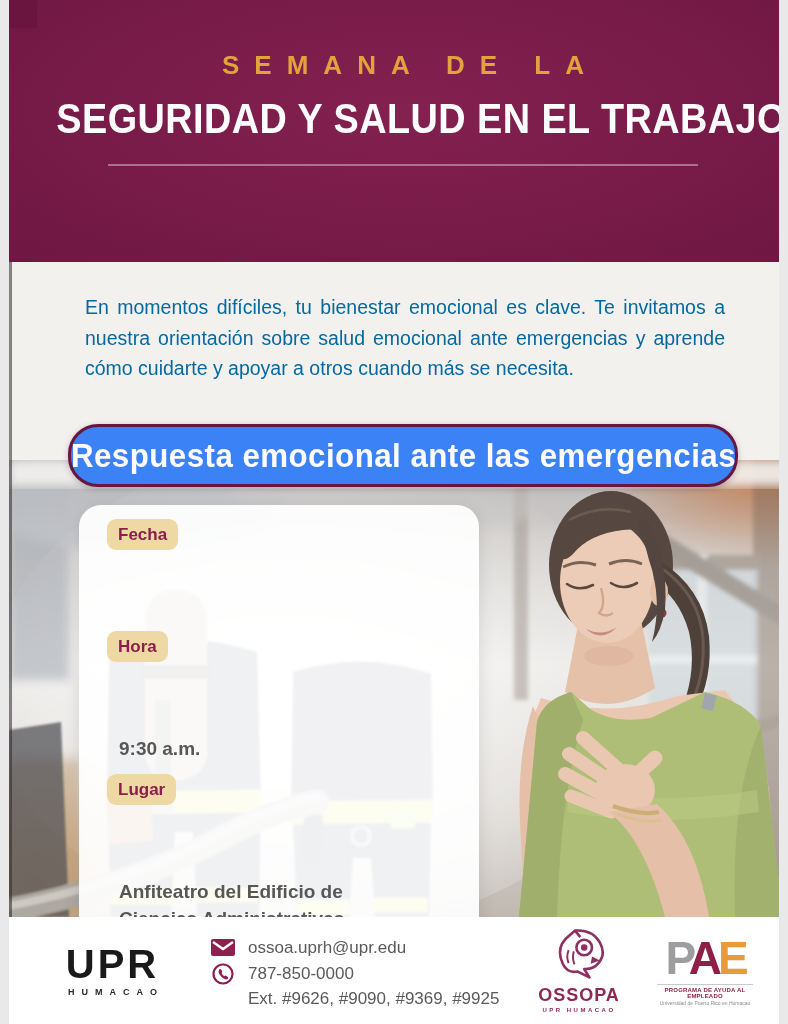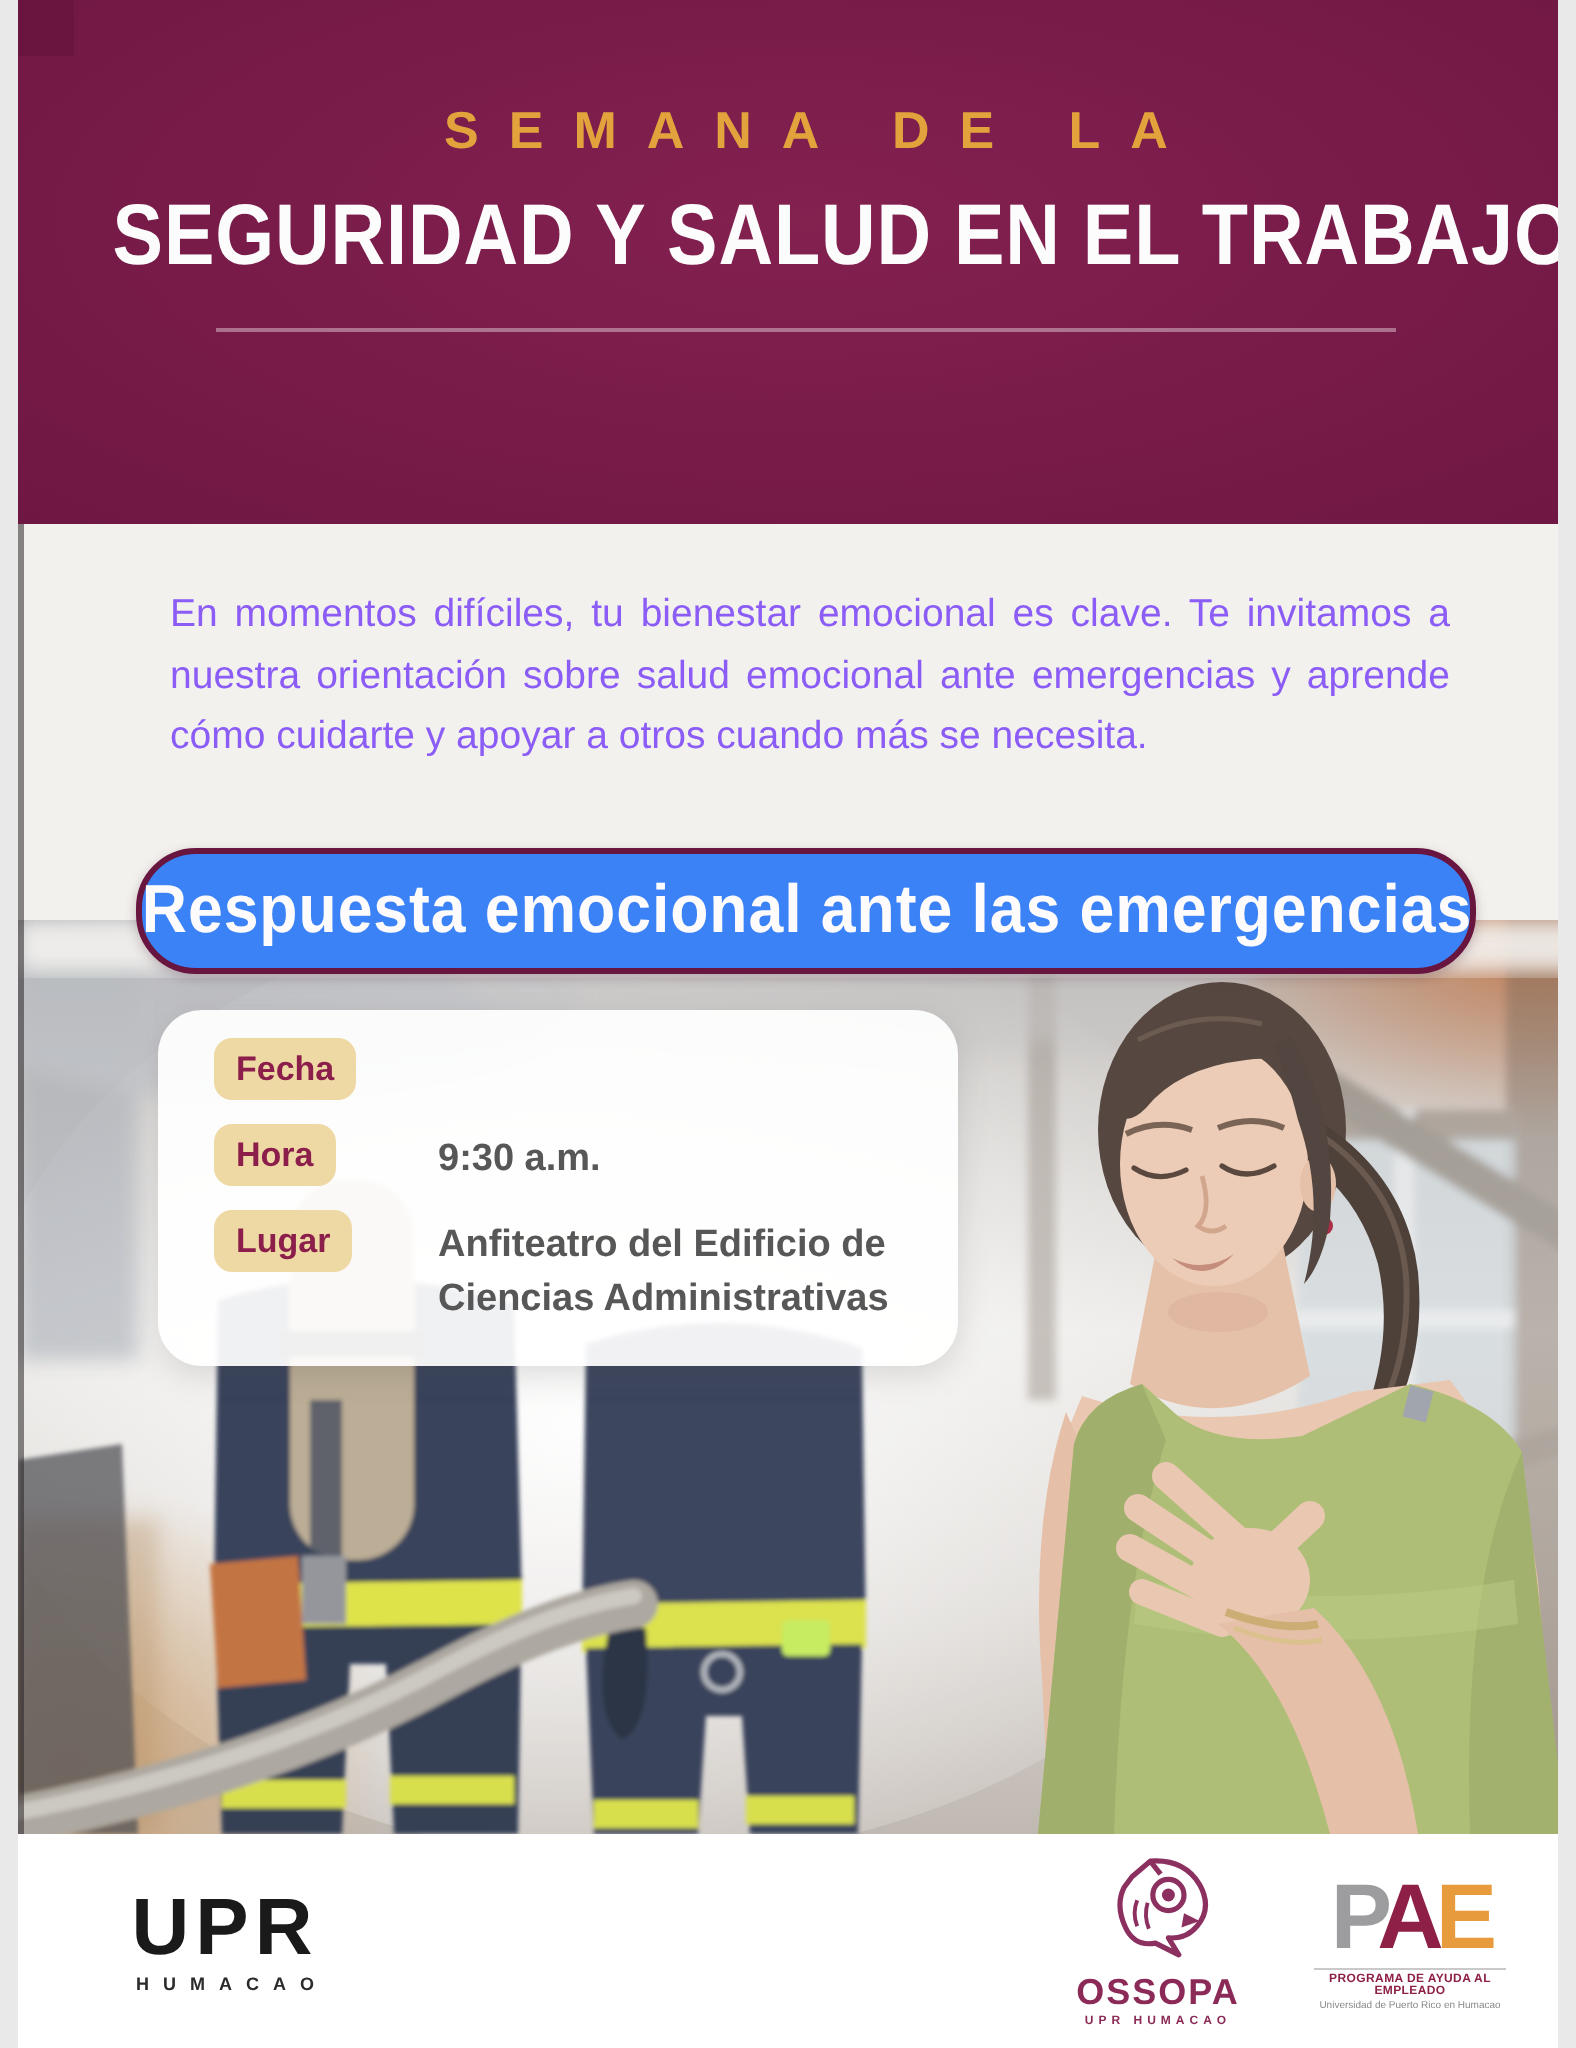--- a/index.html
+++ b/index.html
@@ -14,40 +14,40 @@
   .corner-patch{ position:absolute; top:0; left:0; width:28px; height:28px; background:#69153f; }
   .kicker{ color:#e2a23c; font-size:26px; font-weight:600; letter-spacing:15px; text-indent:15px; }
   .title{ color:#fdfcfd; font-size:43px; font-weight:800; letter-spacing:0.5px; margin-top:13px;
     transform:scaleX(.88); transform-origin:center; white-space:nowrap; }
   .divider{ width:590px; height:2px; background:rgba(255,255,255,.38); margin:21px auto 17px; }
   .subtitle{ color:#e2a23c; font-size:22px; font-weight:600; line-height:1.5; }
 
   
   .intro{ position:absolute; top:262px; left:0; width:788px; height:198px; background:#f3f1ee;
     padding:30px 72px 0 76px; }
-  .intro p{ color:#8b5cf6; font-size:19.5px; line-height:1.57; text-align:justify; }
+  .intro p{ color:#0369a1; font-size:19.5px; line-height:1.57; text-align:justify; }
   .left-edge{ position:absolute; top:262px; left:0; width:3px; height:655px; background:rgba(42,36,38,.55); z-index:6; }
 
   
   .banner{ position:absolute; left:59px; top:424px; width:670px; height:63px;
     background:#3b82f6; border:3px solid #681540; border-radius:30px;
     display:flex; align-items:center; justify-content:center; z-index:5;
     box-shadow:0 2px 6px rgba(60,20,40,.25); }
   .banner span{ color:#fdfbfc; font-size:34px; font-weight:800; letter-spacing:.5px;
     transform:scaleX(.92); white-space:nowrap; }
 
   
   .photo{ position:absolute; top:460px; left:0; width:788px; height:457px; overflow:hidden; }
   .photo svg{ position:absolute; top:0; left:0; }
 
   
   .card{ position:absolute; left:70px; top:45px; width:400px; background:rgba(255,255,255,.93);
     border-radius:22px; padding:14px 22px 20px 28px; z-index:4;
     box-shadow:0 4px 16px rgba(80,70,70,.18); }
-  .row{ display:flex; align-items:flex-start; margin-bottom:12px; }
+  .row{ display:flex; align-items:flex-start; margin-bottom:12px;flex-direction:column; }
   .row:last-child{ margin-bottom:0; }
   .pill-col{ flex:0 0 100px; }
   .pill{ display:inline-block; background:#eed9a4; color:#8b1e4a; font-weight:700; font-size:17px;
     padding:6px 11px 5px; border-radius:9px; }
   .val{ color:#575757; font-weight:700; font-size:19px; line-height:27px; white-space:pre-line;
     padding-top:4px; margin-left:12px; }
 
   
   .footer{ position:absolute; top:917px; left:0; width:788px; height:107px; background:#ffffff;
     display:flex; align-items:center; }
@@ -244,20 +244,41 @@
       </div>
     </div>
   </div>
 
   <div class="footer">
     <div class="upr">
       <div class="upr-acronym">UPR</div>
       <div class="upr-campus">HUMACAO</div>
     </div>
 
+    <div class="contact">
+      <div class="c-row">
+        <span class="c-icon">
+          <svg width="24" height="17" viewBox="0 0 24 17">
+              <rect x="0" y="0" width="24" height="17" rx="2" fill="#8e1f4e"></rect>
+              <path d="M2 3 L12 10 L22 3" fill="none" stroke="#ffffff" stroke-width="2.4"></path>
+            </svg>
+        </span>
+        <span class="c-text">ossoa.uprh@upr.edu</span>
+      </div>
+      <div class="c-row">
+        <span class="c-icon">
+          <svg width="22" height="22" viewBox="0 0 22 22">
+              <circle cx="11" cy="11" r="9.5" fill="none" stroke="#8e1f4e" stroke-width="2.2"></circle>
+              <path d="M7.2 6.2 Q8.6 5.4 9.4 6.8 L10.2 8.4 Q10.5 9.3 9.6 10 Q10.6 12.2 12.4 13.2 Q13.2 12.2 14 12.7 L15.6 13.7 Q16.8 14.6 15.8 15.8 Q14.6 16.9 12.6 16 Q9.2 14.4 7.4 11.2 Q6 8.2 7.2 6.2 Z" fill="#8e1f4e"></path>
+            </svg>
+        </span>
+        <span class="c-text">787-850-0000</span>
+      </div>
+      <div class="ext">Ext. #9626, #9090, #9369, #9925</div>
+    </div>
 
     <div class="ossopa">
       <svg width="66" height="52" viewBox="0 0 100 80">
         <g stroke="#8c3060" stroke-width="4" fill="#ffffff" stroke-linejoin="round">
           <path d="M30 16 L44 4 Q70 2 82 22 Q92 40 80 54 Q72 64 58 63 L66 76 L48 67 Q32 70 25 55 Q17 38 24 24 Z"></path>
           <path d="M44 4 L52 14" fill="none"></path>
         </g>
         <circle cx="58" cy="30" r="12" fill="#ffffff" stroke="#8c3060" stroke-width="4"></circle>
         <circle cx="58" cy="30" r="5" fill="#8c3060"></circle>
         <path d="M70 44 L82 50 L68 55 Z" fill="#8c3060"></path>

